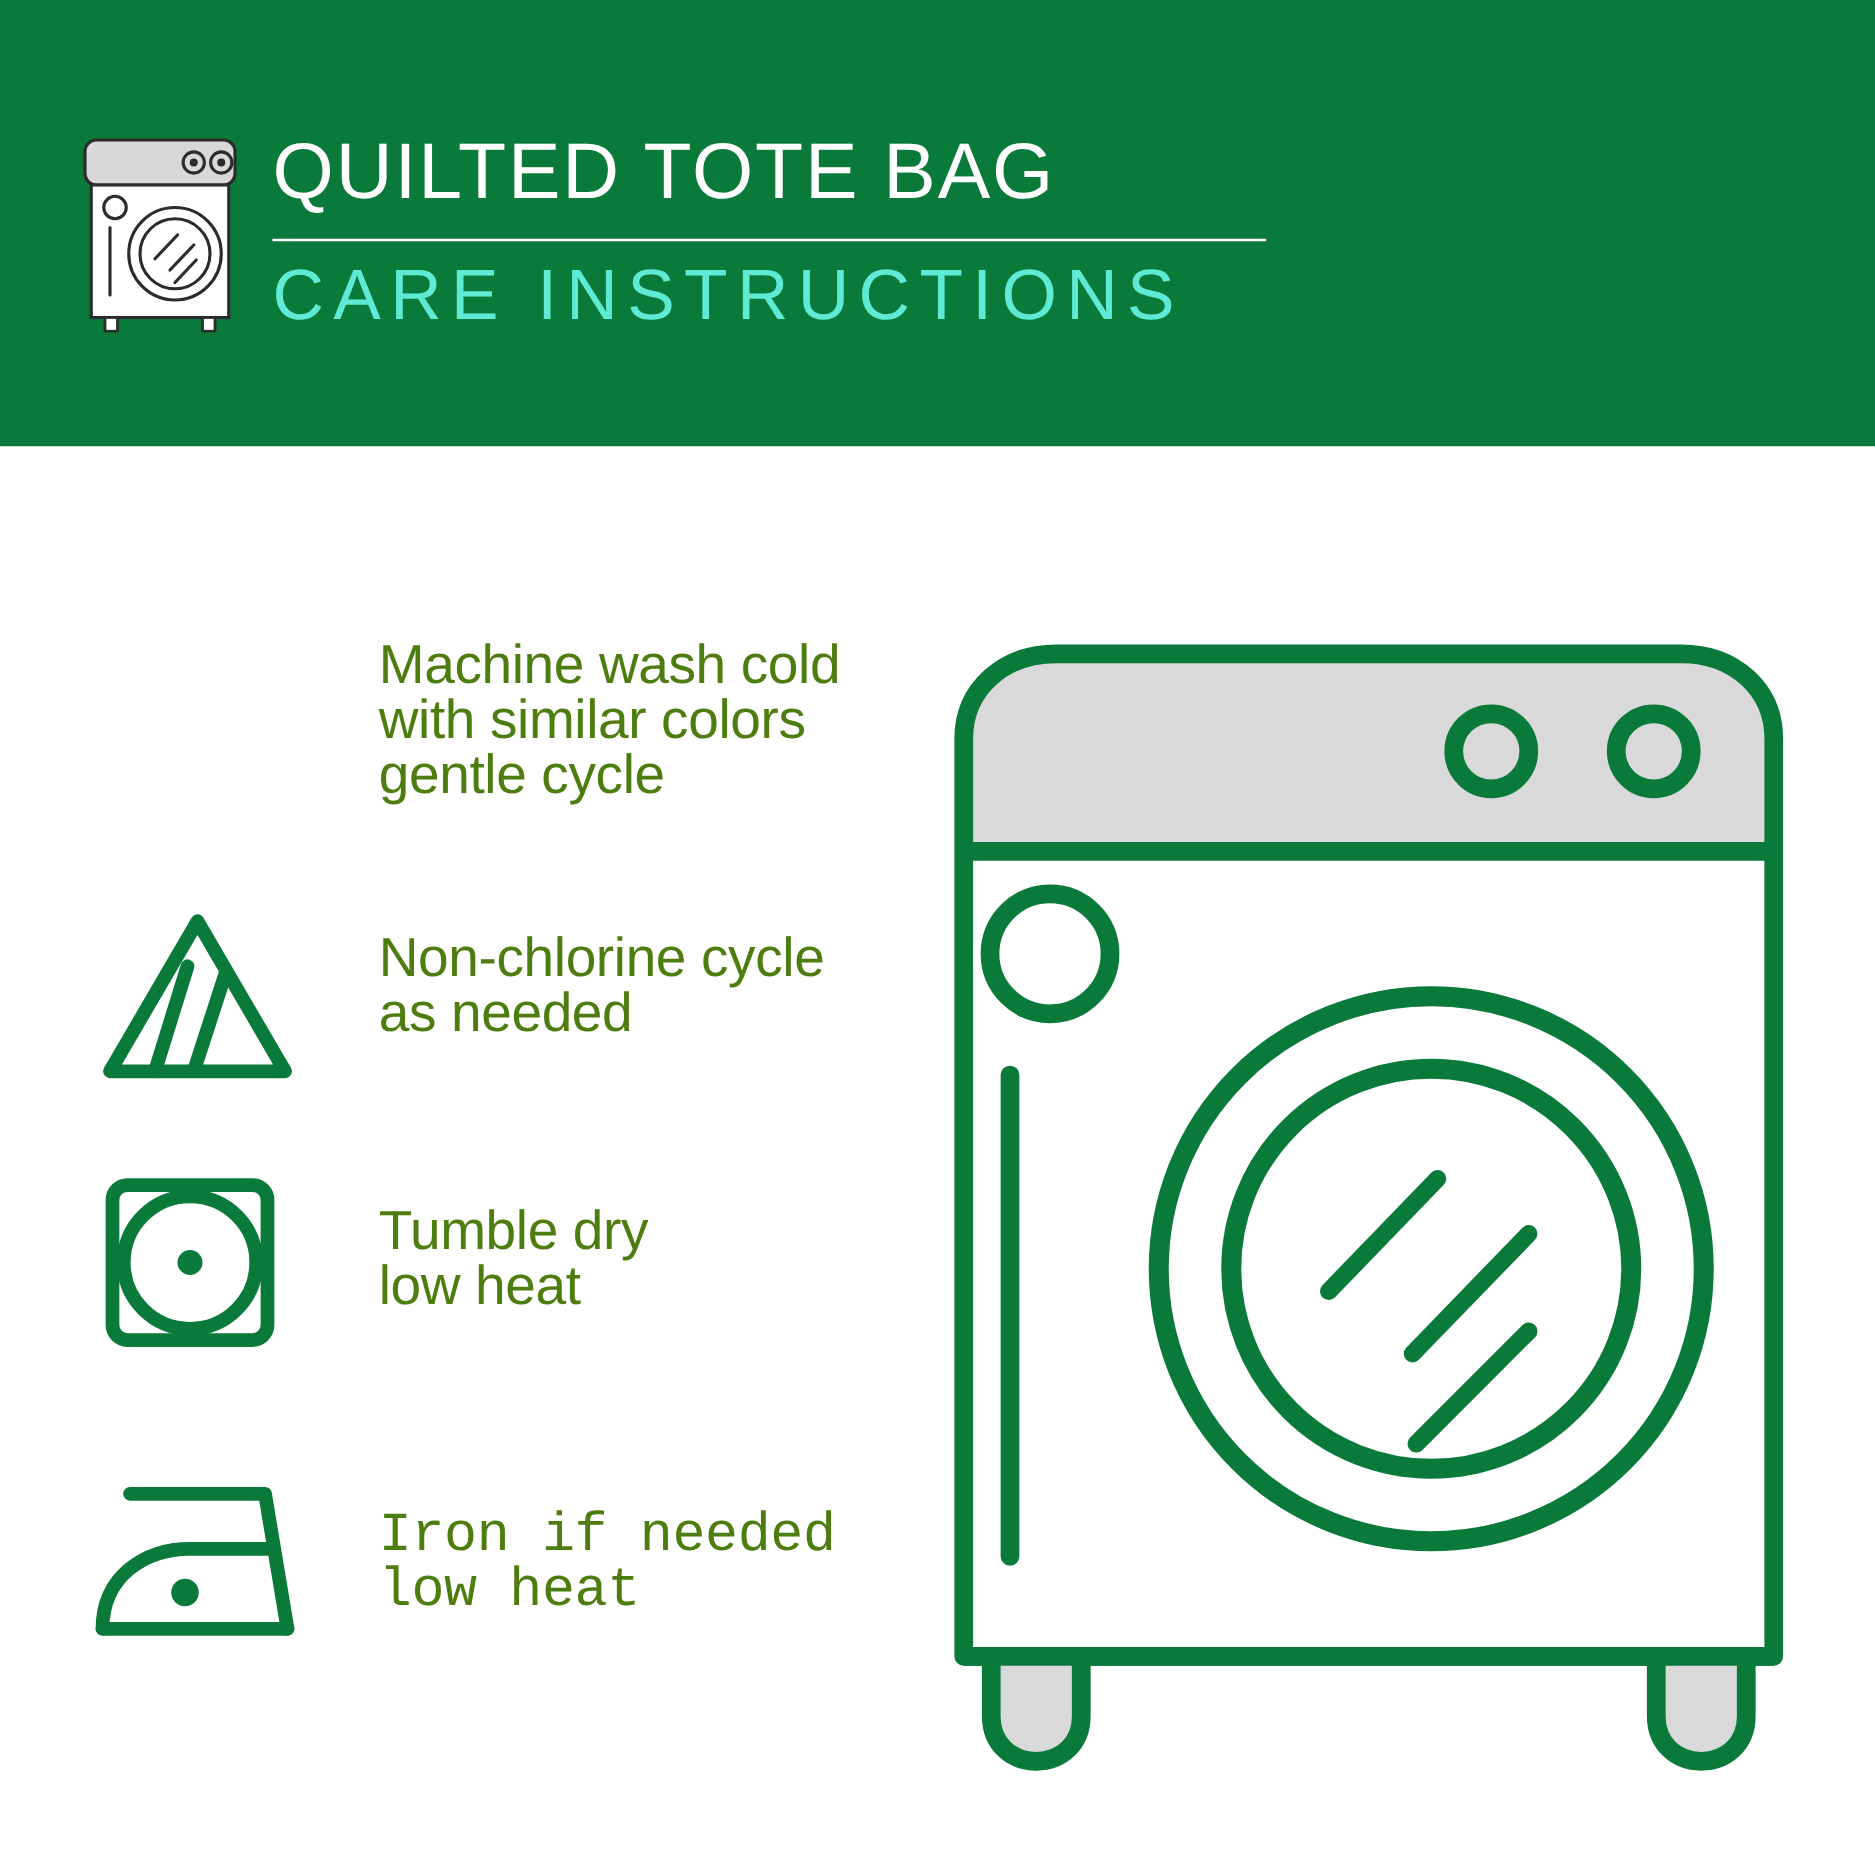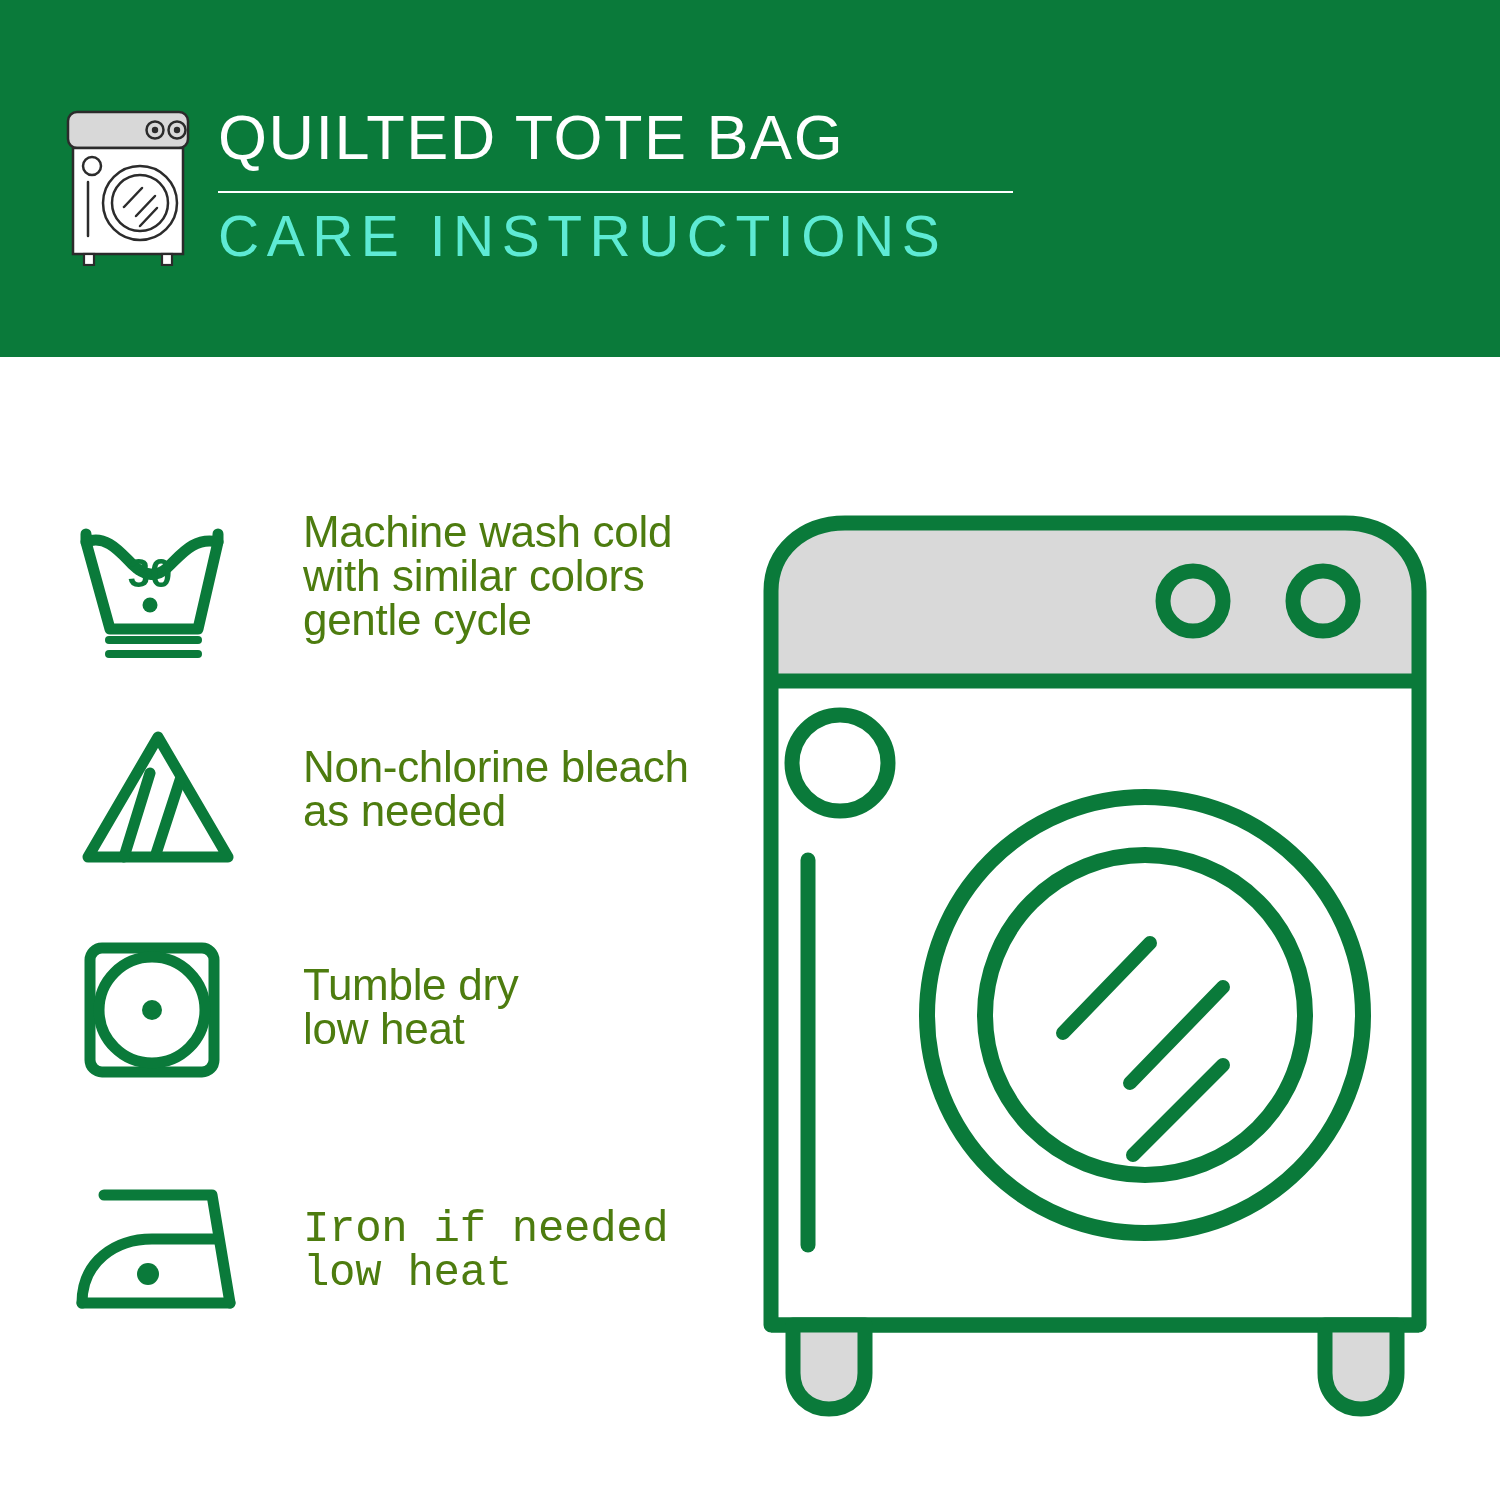--- a/index.html
+++ b/index.html
@@ -138,53 +138,38 @@
     <div id="header-text">
       <div id="title-main">QUILTED TOTE BAG</div>
       <div id="title-divider"></div>
       <div id="title-sub">CARE INSTRUCTIONS</div>
     </div>
   </div>
 
   <div id="care-list">
 
     <div class="care-row" id="row-wash">
-      <div class="icon-box">
-        <svg viewBox="0 0 180 150" width="180" height="150" xmlns="http://www.w3.org/2000/svg">
-          <g fill="none" stroke="#0a7a3a" stroke-width="11" stroke-linecap="round" stroke-linejoin="round">
-
-            <path d="M14,22 L14,30 C34,22 48,40 60,52 C72,64 84,66 95,56 C108,44 122,24 146,30 L146,22"></path>
-            <path d="M14,30 L38,117 L126,117 L146,30"></path>
-          </g>
-
-          <text x="78" y="75" font-family="'Liberation Sans', sans-serif" font-size="40" font-weight="bold" fill="#0a7a3a" text-anchor="middle">30</text>
-          <circle cx="78" cy="93" r="7.5" fill="#0a7a3a"></circle>
-
-          <rect x="33" y="124" width="97" height="8" rx="4" fill="#0a7a3a"></rect>
-          <rect x="33" y="138" width="97" height="8" rx="4" fill="#0a7a3a"></rect>
-        </svg>
-      </div>
       <div class="care-text" style="top:-2px;">Machine wash cold
 with similar colors
 gentle cycle</div>
     </div>
 
     <div class="care-row" id="row-bleach">
       <div class="icon-box">
         <svg viewBox="0 0 180 150" width="180" height="150" xmlns="http://www.w3.org/2000/svg">
           <g fill="none" stroke="#0a7a3a" stroke-width="11" stroke-linecap="round" stroke-linejoin="round">
 
             <path d="M86,12 L156,132 L16,132 Z"></path>
 
             <path d="M78,48 L52,132"></path>
             <path d="M96,52 L96,132" transform="rotate(18 96 92)"></path>
           </g>
         </svg>
       </div>
-      <div class="care-text" style="top:20px;">Non-chlorine bleach
+      <div class="care-text" style="top:20px;">Non-chlorine cycle
 as needed</div>
     </div>
 
     <div class="care-row" id="row-dry">
       <div class="icon-box">
         <svg viewBox="0 0 180 150" width="180" height="150" xmlns="http://www.w3.org/2000/svg">
           <g fill="none" stroke="#0a7a3a" stroke-width="11" stroke-linejoin="round">
             <rect x="18" y="10" width="124" height="124" rx="12" ry="12"></rect>
             <circle cx="80" cy="72" r="53"></circle>
           </g>

